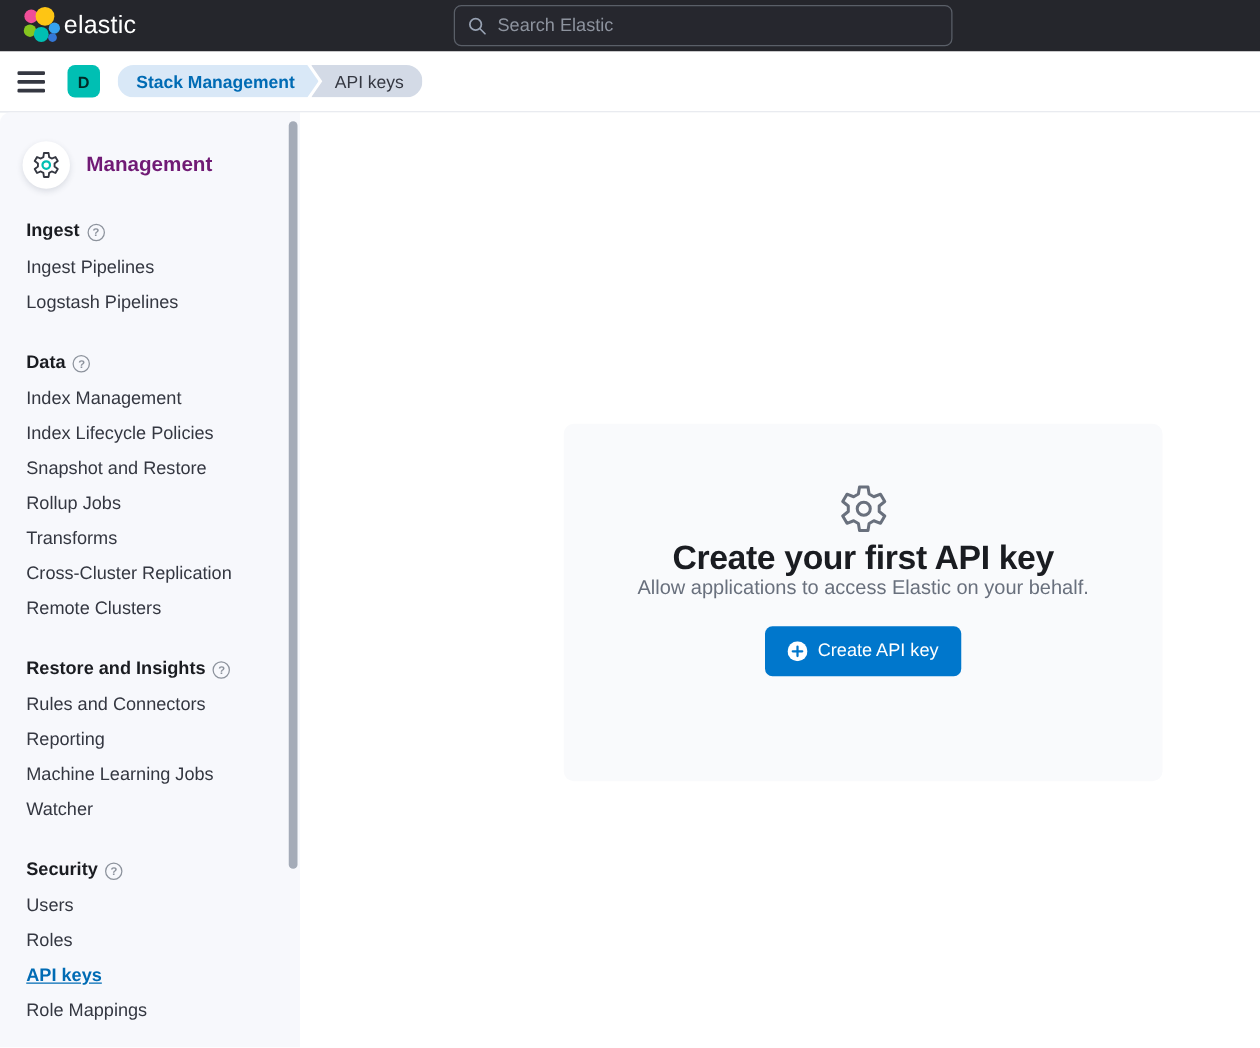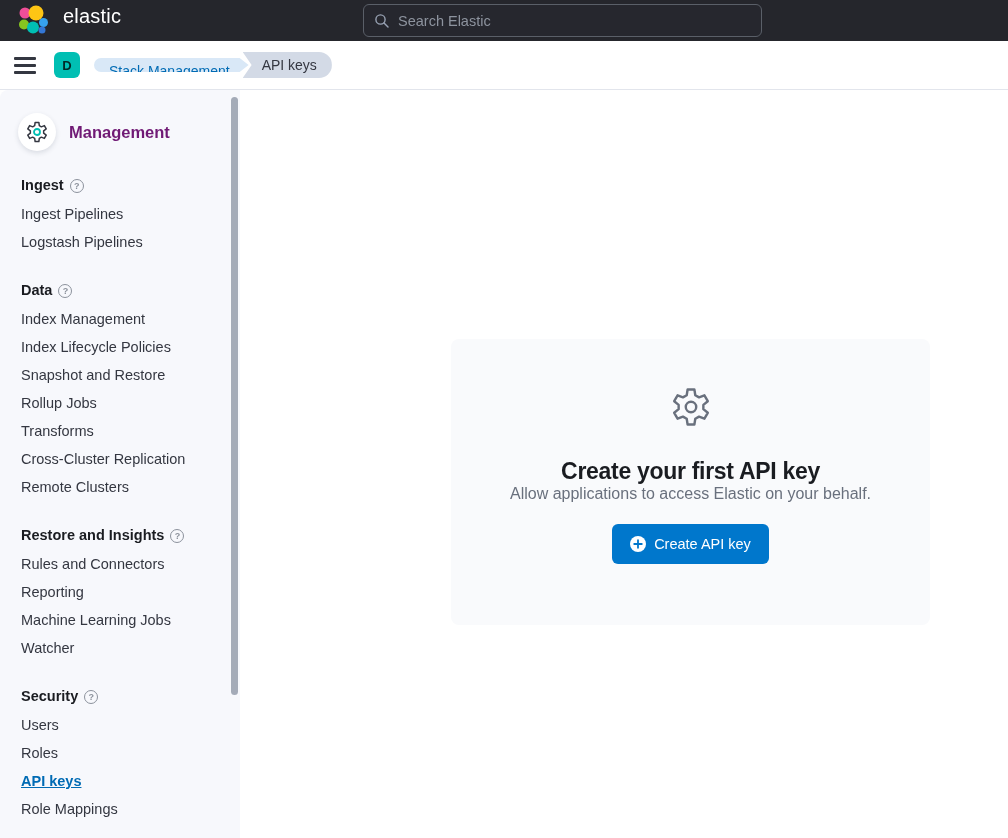--- a/index.html
+++ b/index.html
@@ -4,21 +4,21 @@
 <style>
   * { box-sizing: border-box; margin: 0; padding: 0; }
   html, body { width: 1008px; height: 838px; overflow: hidden; }
   body { font-family: "Liberation Sans", sans-serif; background: #fff; color: #343741; }
 
   
   .top-bar {
     position: relative; height: 41px; background: #25262c;
     display: flex; align-items: center; padding: 0 16px;
   }
-  .logo { display: flex; align-items: flex-start; gap: 15px; cursor: pointer; }
+  .logo { display: flex; align-items: center; gap: 3px; cursor: pointer; }
   .logo svg { display: block; }
   .logo-text { color: #ffffff; font-size: 20px; font-weight: 400; letter-spacing: 0.2px; }
   .search-box {
     position: absolute; left: 363px; top: 4px; width: 399px; height: 33px;
     border: 1px solid #5a5f68; border-radius: 6px; background: #26272e;
     display: flex; align-items: center; padding: 0 10px; gap: 8px; justify-content: center;
   }
   .search-box input {
     flex: 1; background: transparent; border: none; outline: none;
     color: #d4dae3; font-size: 14.5px; font-family: "Liberation Sans", sans-serif;
@@ -35,22 +35,22 @@
   .hamburger span { display: block; height: 3px; width: 22px; background: #343741; border-radius: 1px; }
   .space-badge {
     width: 26px; height: 26px; border-radius: 6px; background: #00bfb3;
     color: rgba(0,0,0,0.78); font-size: 13px; font-weight: 700;
     display: flex; align-items: center; justify-content: center; cursor: pointer;
     margin-right: 14px;
   }
   .crumbs { display: flex; align-items: center; height: 26px; }
   .crumb1-wrap { border-radius: 13px 0 0 13px; overflow: hidden; }
   .crumb1 {
-    background: #d9e8f7; color: #006bb4; font-size: 14px; font-weight: 400;
-    height: 14px; line-height: 26px; padding: 0 19px 0 15px; cursor: pointer;
+    background: #d9e8f7; color: #006bb4; font-size: 14px; font-weight: 700;
+    height: 26px; line-height: 26px; padding: 0 19px 0 15px; cursor: pointer;
     clip-path: polygon(0 0, calc(100% - 9px) 0, 100% 50%, calc(100% - 9px) 100%, 0 100%);
   }
   .crumb2-wrap { border-radius: 0 13px 13px 0; overflow: hidden; margin-left: -6px; }
   .crumb2 {
     background: #d3dae6; color: #343741; font-size: 14px;
     height: 26px; line-height: 26px; padding: 0 15px 0 19px;
     clip-path: polygon(0 0, 100% 0, 100% 100%, 0 100%, 9px 50%);
   }
 
   
@@ -87,21 +87,21 @@
   }
 
   
   .main { position: relative; flex: 1; background: #fff; }
   .empty-panel {
     position: absolute; left: 211px; top: 249px; width: 479px; height: 286px;
     background: #f9fafc; border-radius: 8px;
     display: flex; flex-direction: column; align-items: center; text-align: center;
     padding-top: 45px;
   }
-  .empty-title { font-size: 23px; font-weight: 700; color: #1a1c21; margin-top: 28px; letter-spacing: -0.3px; }
+  .empty-title { font-size: 27px; font-weight: 700; color: #1a1c21; margin-top: 1px; letter-spacing: -0.3px; }
   .empty-desc { font-size: 16px; color: #69707d; margin-top: 0; }
   .primary-btn {
     margin-top: 21px; height: 40px; padding: 0 18px; border: none; border-radius: 6px;
     background: #0077cc; color: #fff; font-size: 14.5px; font-weight: 500;
     font-family: "Liberation Sans", sans-serif; display: flex; align-items: center; gap: 8px;
     cursor: pointer;
   }
 </style>
 </head>
 <body>

